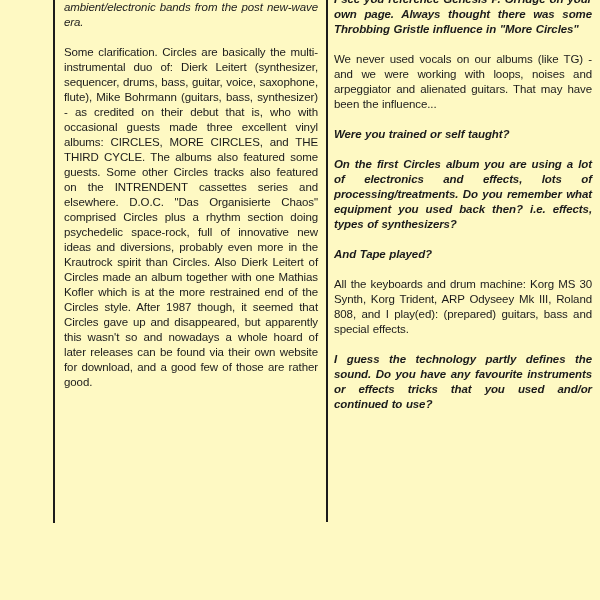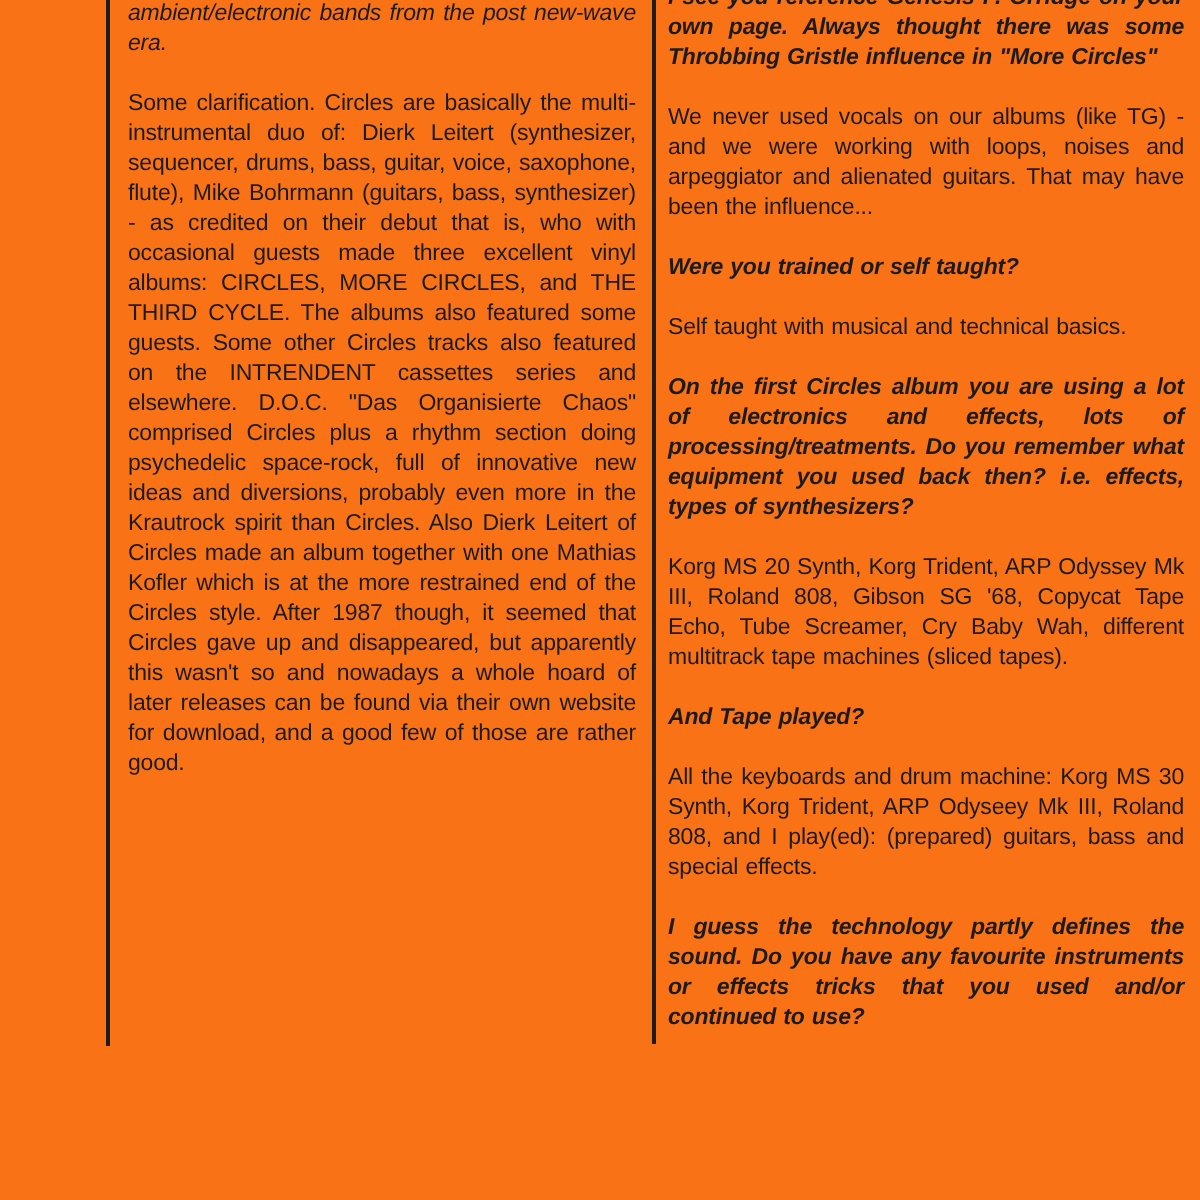--- a/index.html
+++ b/index.html
@@ -10,21 +10,21 @@
     width: 600px;
     height: 600px;
     background: #ffffff;
     overflow: hidden;
     position: relative;
     font-family: "Liberation Sans", sans-serif;
   }
   .page {
     position: absolute;
     inset: 0;
-    background: #f97316;
+    background: #fef9c3;
   }
   .col-rule {
     position: absolute;
     top: 0;
     width: 2px;
     background: #1c1c1c;
   }
   .rule-left  { left: 53px;  height: 523px; }
   .rule-right { left: 326px; height: 522px; }
   .coltext {
@@ -72,21 +72,19 @@
       <p class="italic">ambient/electronic bands from the post new-wave era.</p>
       <p class="regular">Some clarification. Circles are basically the multi-instrumental duo of: Dierk Leitert (synthesizer, sequencer, drums, bass, guitar, voice, saxophone, flute), Mike Bohrmann (guitars, bass, synthesizer) - as credited on their debut that is, who with occasional guests made three excellent vinyl albums: CIRCLES, MORE CIRCLES, and THE THIRD CYCLE. The albums also featured some guests. Some other Circles tracks also featured on the INTRENDENT cassettes series and elsewhere. D.O.C. "Das Organisierte Chaos" comprised Circles plus a rhythm section doing psychedelic space-rock, full of innovative new ideas and diversions, probably even more in the Krautrock spirit than Circles. Also Dierk Leitert of Circles made an album together with one Mathias Kofler which is at the more restrained end of the Circles style. After 1987 though, it seemed that Circles gave up and disappeared, but apparently this wasn't so and nowadays a whole hoard of later releases can be found via their own website for download, and a good few of those are rather good.</p>
     </div>
 
   <div class="col-rule rule-right"></div>
 
   <div class="coltext col-right">
       <p class="question">I see you reference Genesis P. Orridge on your own page. Always thought there was some Throbbing Gristle influence in "More Circles"</p>
       <p class="answer">We never used vocals on our albums (like TG) - and we were working with loops, noises and arpeggiator and alienated guitars. That may have been the influence...</p>
       <p class="question">Were you trained or self taught?</p>
-      <p class="answer">Self taught with musical and technical basics.</p>
       <p class="question">On the first Circles album you are using a lot of electronics and effects, lots of processing/treatments. Do you remember what equipment you used back then? i.e. effects, types of synthesizers?</p>
-      <p class="answer">Korg MS 20 Synth, Korg Trident, ARP Odyssey Mk III, Roland 808, Gibson SG '68, Copycat Tape Echo, Tube Screamer, Cry Baby Wah, different multitrack tape machines (sliced tapes).</p>
       <p class="question">And Tape played?</p>
       <p class="answer">All the keyboards and drum machine: Korg MS 30 Synth, Korg Trident, ARP Odyseey Mk III, Roland 808, and I play(ed): (prepared) guitars, bass and special effects.</p>
       <p class="question">I guess the technology partly defines the sound. Do you have any favourite instruments or effects tricks that you used and/or continued to use?</p>
     </div>
 
 </div>
 
 </body></html>

